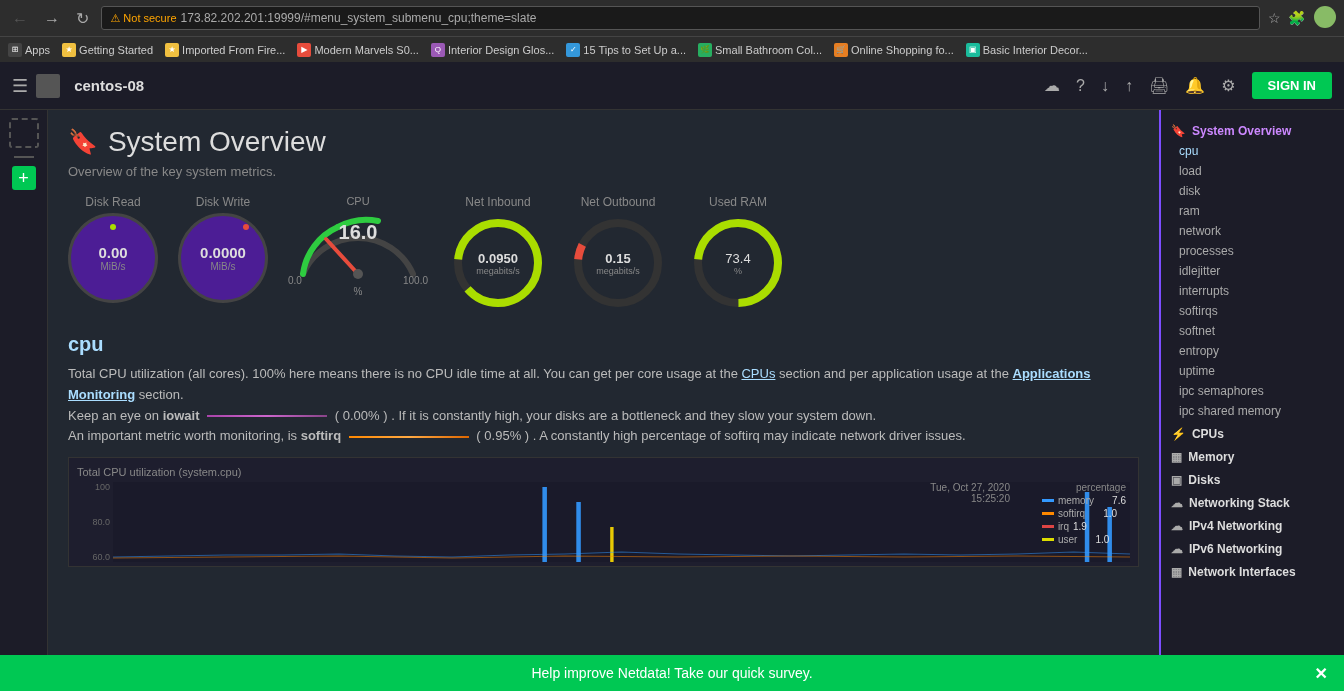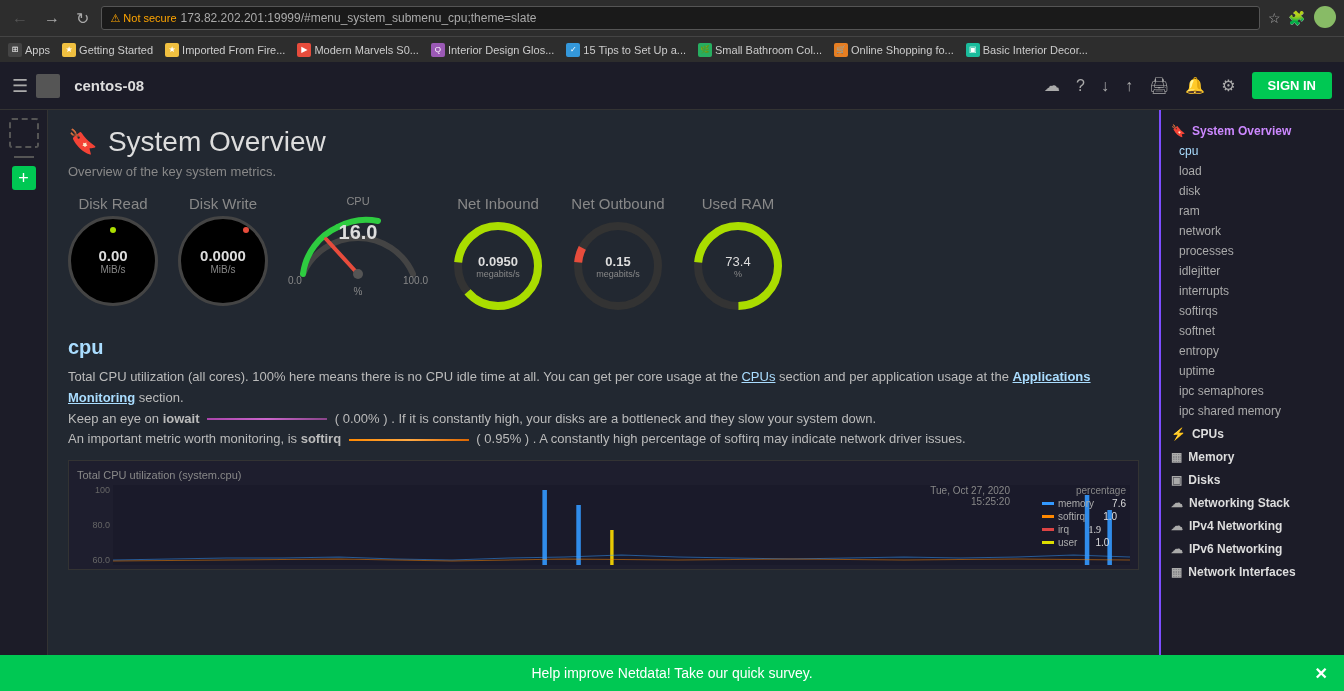--- a/index.html
+++ b/index.html
@@ -47,22 +47,22 @@
     
     .main-content { flex: 1; overflow-y: auto; margin-top: 48px; padding: 16px 20px; background: #222831; }
     .page-title-row { display: flex; align-items: center; gap: 10px; margin-bottom: 6px; }
     .page-title-icon { color: #888; font-size: 24px; }
     .page-title { color: #ddd; font-size: 28px; font-weight: normal; }
     .page-subtitle { color: #888; font-size: 13px; margin-bottom: 16px; }
 
     
     .metrics-row { display: flex; gap: 20px; align-items: flex-start; margin-bottom: 20px; }
     .metric-gauge { text-align: center; }
-    .gauge-label { color: #888; font-size: 15px; margin-bottom: 4px; }
-    .gauge-circle { width: 90px; height: 90px; border-radius: 50%; border: 3px solid #444; display: flex; flex-direction: column; align-items: center; justify-content: center; position: relative; background: #000000; }
+    .gauge-label { color: #888; font-size: 12px; margin-bottom: 4px; }
+    .gauge-circle { width: 90px; height: 90px; border-radius: 50%; border: 3px solid #444; display: flex; flex-direction: column; align-items: center; justify-content: center; position: relative; background: #4c1d95; }
     .gauge-value { color: #ddd; font-size: 15px; font-weight: bold; }
     .gauge-unit { color: #888; font-size: 10px; }
     .gauge-dot-green { position: absolute; top: 8px; left: 50%; transform: translateX(-50%); width: 6px; height: 6px; border-radius: 50%; background: #aadd00; }
     .gauge-dot-red { position: absolute; top: 8px; right: 16px; width: 6px; height: 6px; border-radius: 50%; background: #e74c3c; }
 
     
     .cpu-section { text-align: center; position: relative; }
     .cpu-label-top { color: #888; font-size: 11px; margin-bottom: 2px; }
 
     
@@ -324,21 +324,21 @@
             <span style="color:#ddd;min-width:28px;text-align:right;">7.6</span>
           </div>
           <div class="legend-item">
             <span style="display:inline-block;width:12px;height:3px;background:#ff8800;"></span>
             <span style="color:#aaa;">softirq</span>
             <span style="color:#ddd;min-width:28px;text-align:right;">1.0</span>
           </div>
           <div class="legend-item">
             <span style="display:inline-block;width:12px;height:3px;background:#dd4444;"></span>
             <span style="color:#aaa;">irq</span>
-            <span style="color:#ddd;min-width:28px;text-align:right;font-family:Liberation Serif, serif;">1.9</span>
+            <span style="color:#ddd;min-width:28px;text-align:left;">1.9</span>
           </div>
           <div class="legend-item">
             <span style="display:inline-block;width:12px;height:3px;background:#dddd00;"></span>
             <span style="color:#aaa;">user</span>
             <span style="color:#ddd;min-width:28px;text-align:right;">1.0</span>
           </div>
         </div>
       </div>
     </div>
   </div>

